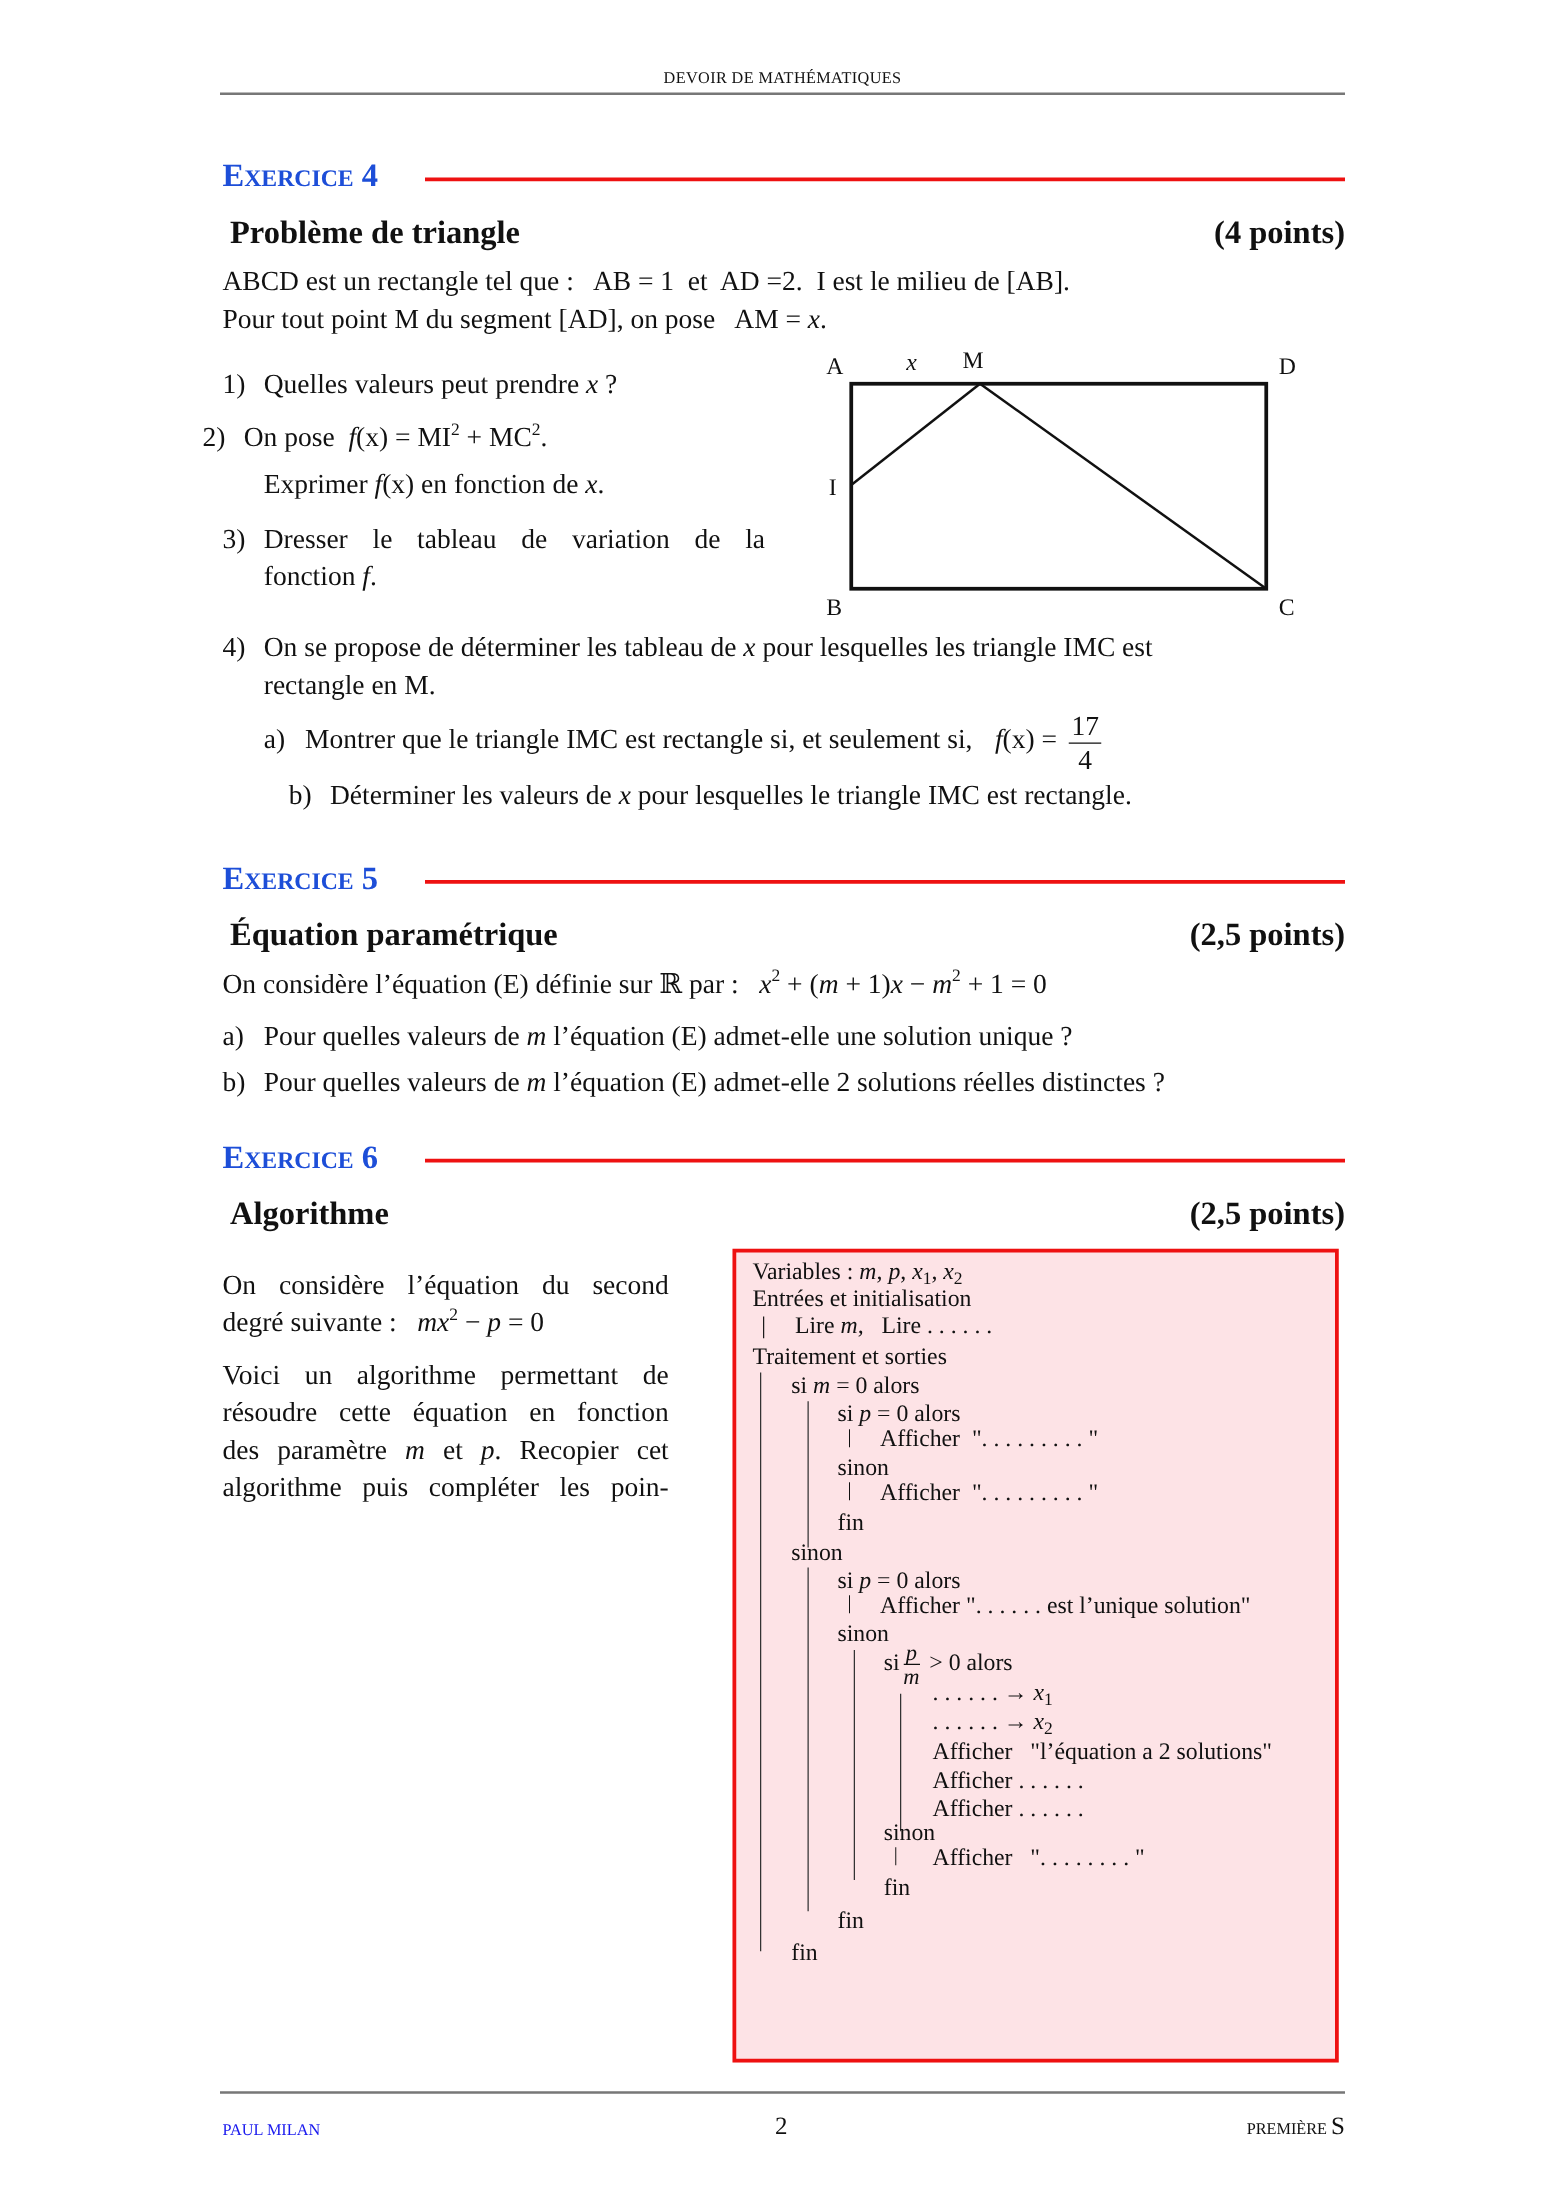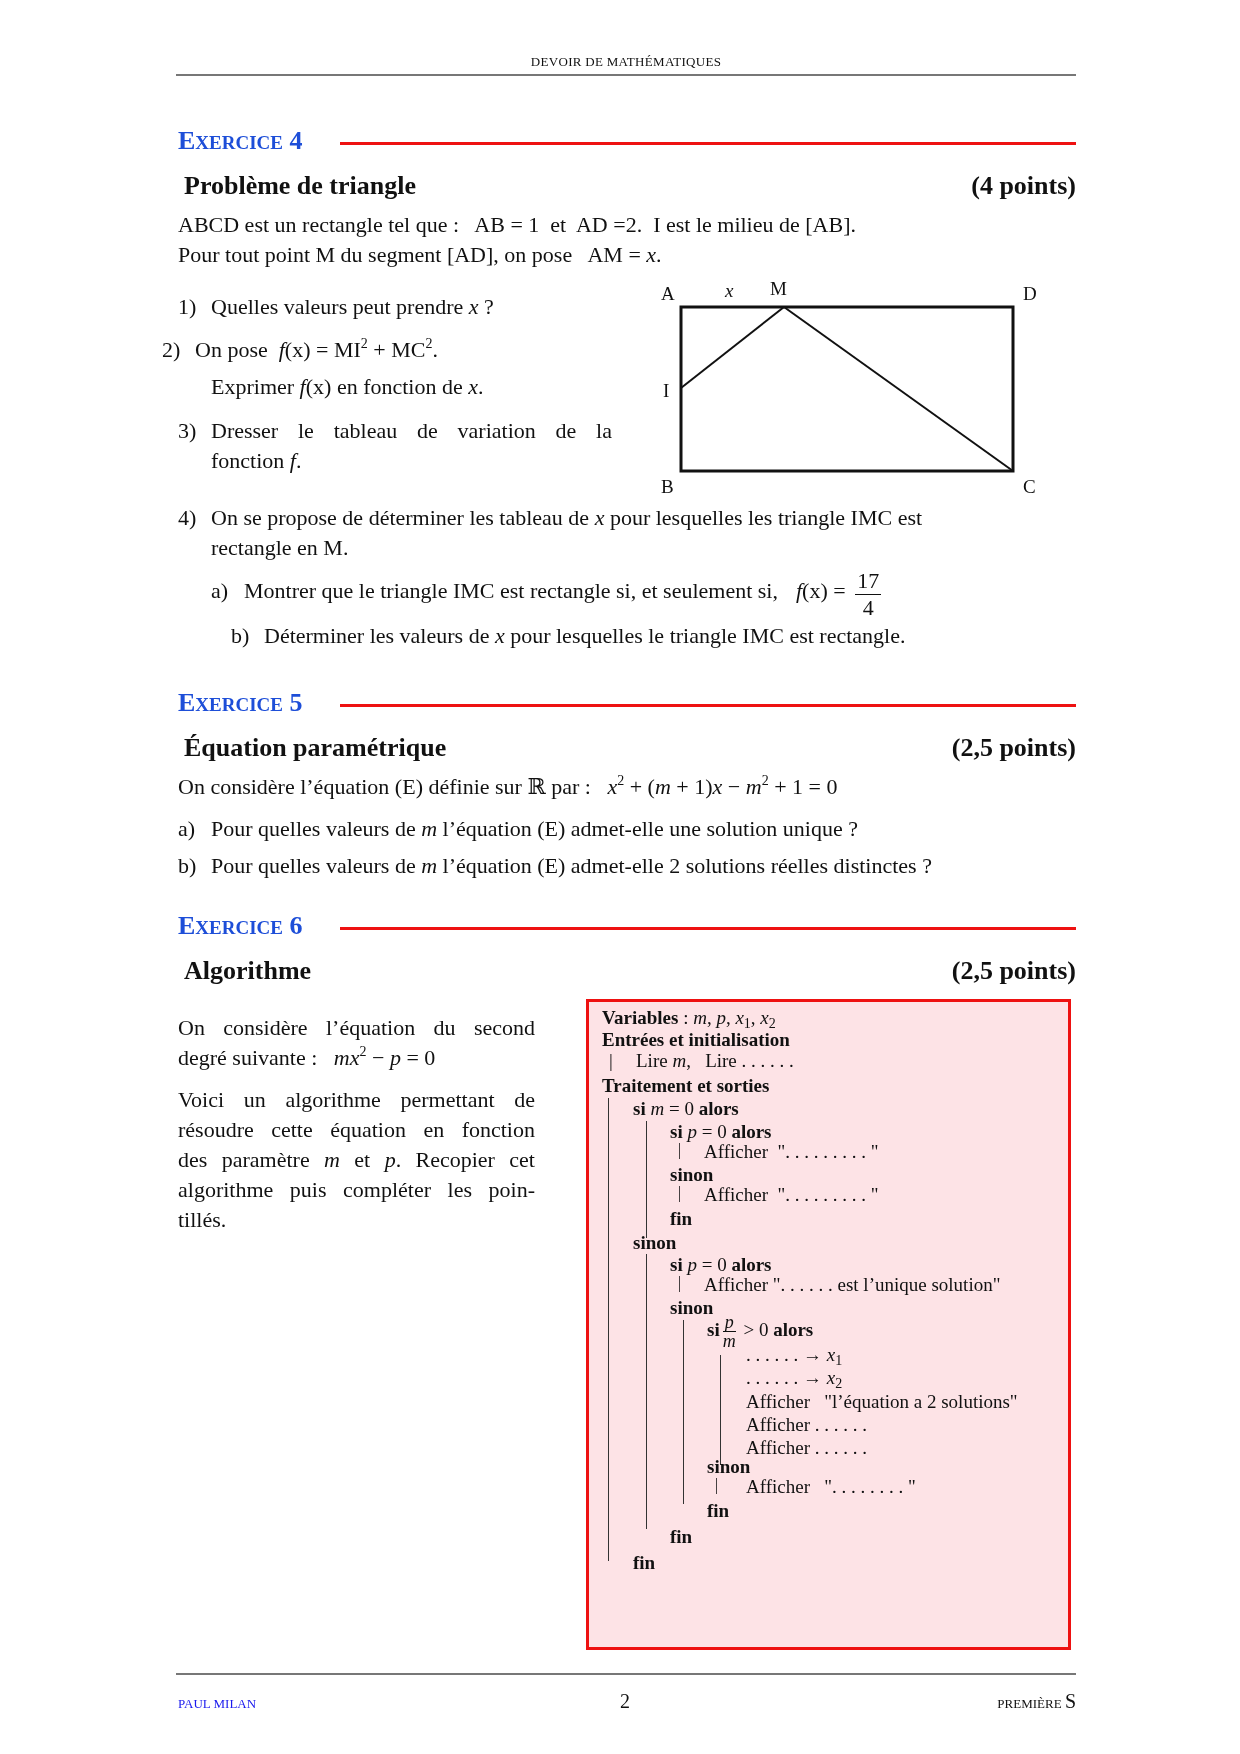--- a/index.html
+++ b/index.html
@@ -19,21 +19,21 @@
   .num { display: inline-block; width: 33px; }
   i { font-style: italic; }
   sup { font-size: 14px; vertical-align: 9px; line-height: 0; }
   sub { font-size: 14px; vertical-align: -4px; line-height: 0; }
   .frac { display: inline-block; vertical-align: middle; text-align: center; margin: 0 4px; }
   .frac .n { display: block; border-bottom: 1.5px solid #111; padding: 0 2px; line-height: 26px; }
   .frac .d { display: block; line-height: 26px; }
   .fig-label { font-size: 19px; }
   .algo { left: 586px; top: 999px; width: 485px; height: 651px; background: #fde3e6; border: 3px solid #ee1111; box-sizing: border-box; }
   .al { position: absolute; font-size: 19px; white-space: nowrap; }
-  .al b { font-weight: bold; margin-top: 32px; }
+  .al b { font-weight: normal; margin-top: 32px; }
   .vbar { position: absolute; width: 0; border-left: 1.5px solid #333; }
   .small-frac { display: inline-block; vertical-align: middle; text-align: center; font-style: italic; font-size: 18px; margin: 0 3px; }
   .small-frac .n { display: block; border-bottom: 1.2px solid #111; line-height: 18px; padding: 0 1px; }
   .small-frac .d { display: block; line-height: 18px; }
   .ftr-left { left: 178px; top: 1696px; color: #1a1aee; font-size: 13px; }
   .ftr-mid { left: 600px; width: 50px; top: 1690px; text-align: center; font-size: 20px; }
   .ftr-right { right: 164px; top: 1690px; font-size: 13px; }
   .ftr-right .big { font-size: 20px; }
 </style>
 </head>
@@ -96,21 +96,20 @@
 <div class="abs pts" style="top:956px;">(2,5 points)</div>
 
 <div class="abs" style="left:178px; top:1013px; width:357px;">
   <div class="just" style="text-align-last:justify; line-height:30px;">On considère l’équation du second</div>
   <div class="t" style="line-height:30px; white-space:pre;"><span>degré suivante :   </span><i>m</i><i>x</i><sup>2</sup><span> − </span><i>p</i><span> = 0</span></div>
   <div style="height:12px;"></div>
   <div class="just" style="text-align-last:justify; line-height:30px;">Voici un algorithme permettant de</div>
   <div class="just" style="text-align-last:justify; line-height:30px;">résoudre cette équation en fonction</div>
   <div class="just" style="text-align-last:justify; line-height:30px;"><span>des paramètre </span><i>m</i><span style="white-space:pre;"> et </span><i>p</i><span>. Recopier cet</span></div>
   <div class="just" style="text-align-last:justify; line-height:30px;">algorithme puis compléter les poin-</div>
-  <div class="t" style="line-height:30px;">tillés.</div>
 </div>
 
 <div class="abs algo">
 
   <div class="al" style="left:13px; top:5px;"><b>Variables</b><span style="white-space:pre;"> : </span><i>m</i>, <i>p</i>, <i>x</i><sub>1</sub>, <i>x</i><sub>2</sub></div>
 
   <div class="al" style="left:13px; top:27px;"><b>Entrées et initialisation</b></div>
   <div class="al" style="left:20px; top:48px;">|</div>
   <div class="al" style="left:47px; top:48px; white-space:pre;"><span>Lire </span><i>m</i><span>,   Lire . . . . . .</span></div>
 

